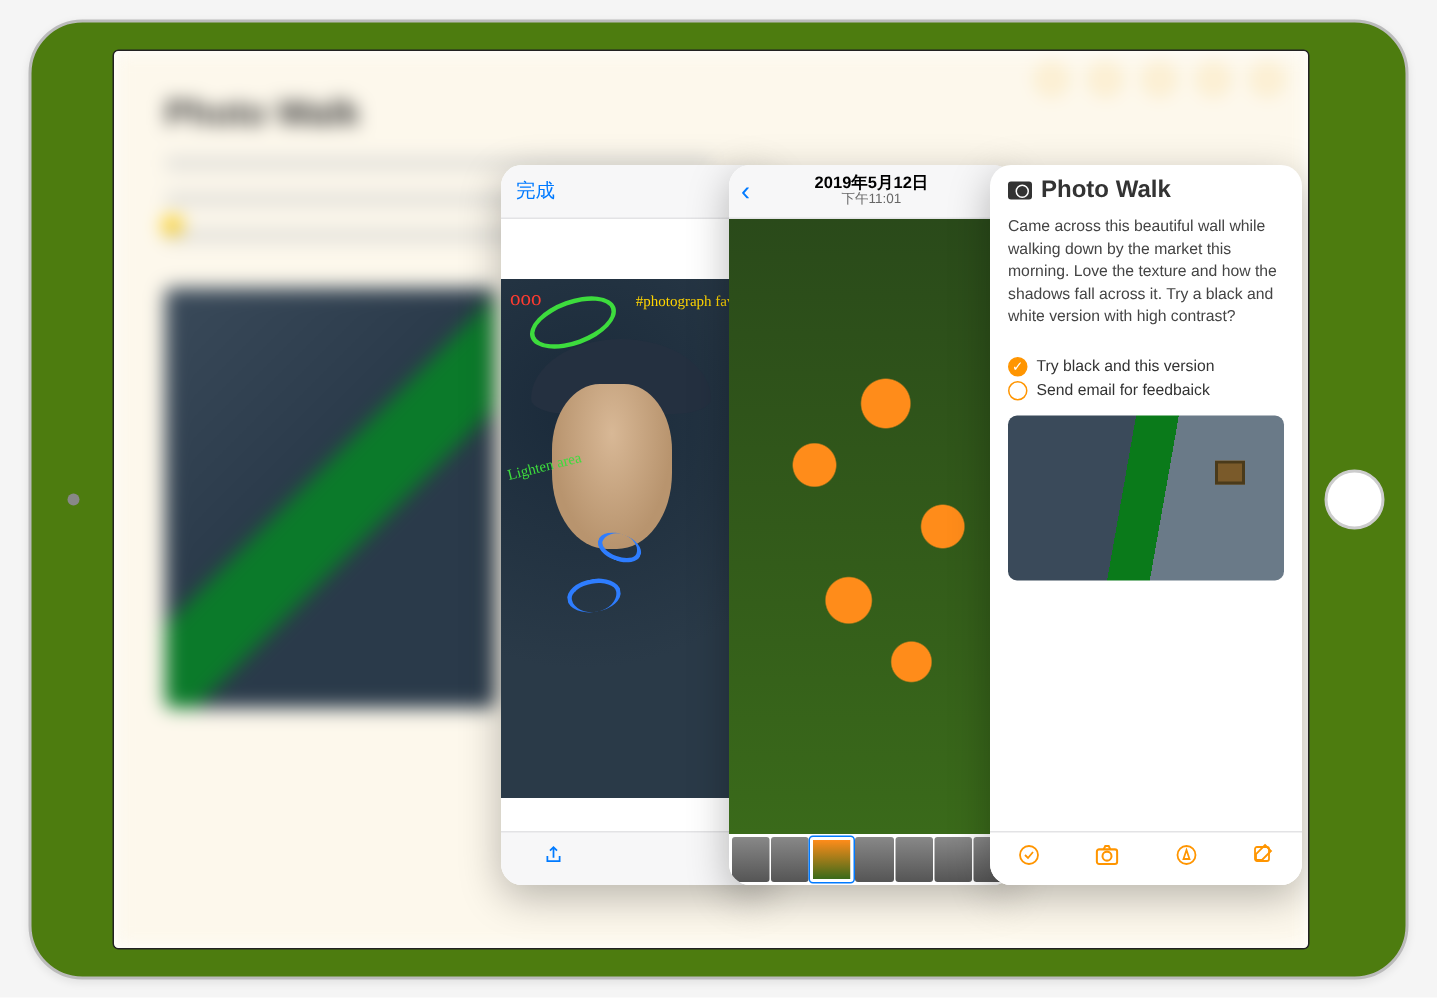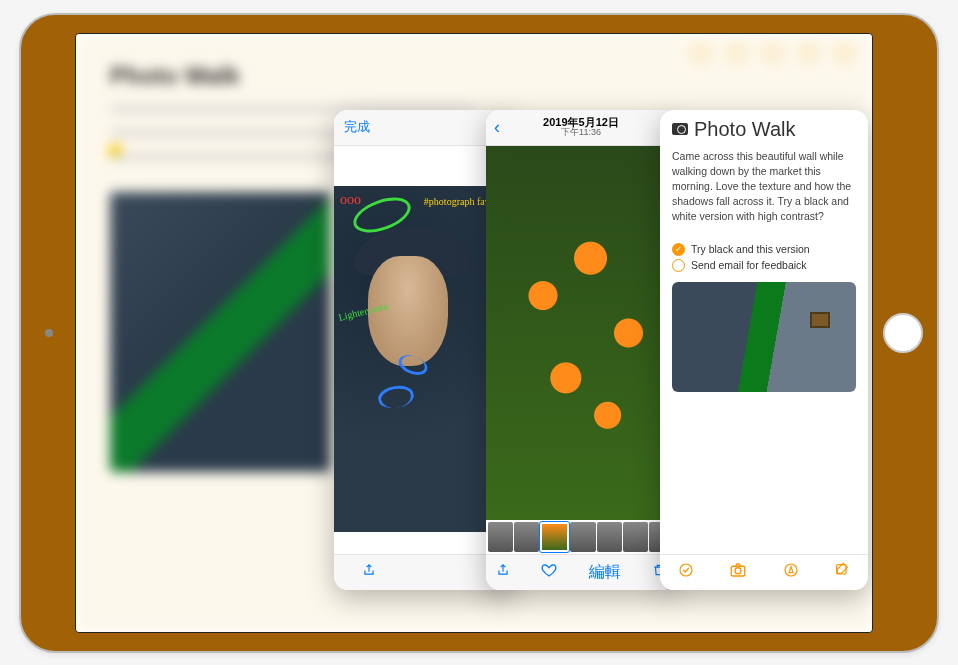--- a/index.html
+++ b/index.html
@@ -6,21 +6,21 @@
   body {
     width: 958px; height: 665px;
     background: #f5f5f5;
     font-family: -apple-system, "Helvetica Neue", sans-serif;
     display: flex; align-items: center; justify-content: center;
     position: relative;
   }
   
   .ipad {
     width: 920px; height: 640px;
-    background: #a16207;
+    background: #4d7c0f;
     border: 2px solid #bbb;
     border-radius: 36px;
     position: relative;
     box-shadow: 0 2px 6px rgba(0,0,0,.08);
   }
   .home-btn {
     position: absolute; right: 14px; top: 50%; transform: translateY(-50%);
     width: 40px; height: 40px; border: 2px solid #ccc; border-radius: 50%;
     background: #fff;
   }
@@ -130,21 +130,21 @@
       linear-gradient(#2a4a1a,#3a6a1a);
   }
   .ph-strip { height:34px; display:flex; gap:1px; padding:2px; background:#fff; }
   .ph-strip div { flex:1; background:linear-gradient(#888,#555); border-radius:2px; }
   .ph-strip div:nth-child(3){ background:linear-gradient(#ff8c1a,#3a6a1a); border:2px solid #fff; outline:1px solid #007aff;}
   .ph-footer { justify-content: space-between; padding:0 10px; }
 
   
   .card-notes { left: 584px; top: 76px; width: 208px; height: 480px; }
   .nt-body { flex:1; padding:8px 12px; font-size:11px; color:#333; overflow:hidden; }
-  .nt-title { display:flex; align-items:center; gap:6px; font-size:20px; font-weight:400; margin-bottom:8px; }
+  .nt-title { display:flex; align-items:center; gap:6px; font-size:16px; font-weight:700; margin-bottom:8px; }
   .nt-cam { width:16px;height:12px;background:#333;border-radius:2px;position:relative; }
   .nt-cam::before{content:"";position:absolute;right:2px;top:2px;width:7px;height:7px;border:1.5px solid #fff;border-radius:50%;}
   .nt-para { line-height:1.45; color:#444; margin-bottom:18px; font-size:10.5px; }
   .nt-check { display:flex; align-items:center; gap:6px; font-size:10.5px; margin:3px 0; }
   .nt-bullet { width:13px;height:13px;border-radius:50%;border:1.5px solid #ff9500;
     display:flex;align-items:center;justify-content:center;font-size:9px;color:#fff;flex:0 0 13px; }
   .nt-bullet.done{ background:#ff9500; }
   .nt-att {
     margin-top:10px; height:110px; border-radius:6px;
     background:
@@ -210,53 +210,35 @@
             <span></span>
         </div>
       </div>
 
       <div class="card card-photos">
 
         <div class="toolbar ph-header" style="position:relative">
           <span class="ph-back">‹</span>
           <div style="width:100%">
             <div class="ph-date">2019年5月12日</div>
-            <div class="ph-time">下午11:36</div>
+            <div class="ph-time">下午11:01</div>
           </div>
         </div>
         <div class="ph-body">
           <div class="ph-main"></div>
           <div class="ph-strip">
             <div></div>
               <div></div>
               <div></div>
               <div></div>
               <div></div>
               <div></div>
               <div></div>
           </div>
         </div>
-        <div class="footer ph-footer">
-          <span class="ficon">
-            <svg width="14" height="14" viewBox="0 0 24 24" fill="none" stroke="currentColor" stroke-width="2">
-                <path d="M12 3v12M8 7l4-4 4 4M5 13v6h14v-6"></path>
-              </svg>
-          </span>
-          <span class="ficon">
-            <svg width="16" height="16" viewBox="0 0 24 24" fill="none" stroke="currentColor" stroke-width="2">
-                <path d="M12 21s-7-4.5-9.5-9C.5 7 3 3.5 7 4.5c2 .5 3 2 5 4 2-2 3-3.5 5-4 4-1 6.5 2.5 4.5 7.5C19 16.5 12 21 12 21z"></path>
-              </svg>
-          </span>
-          <span class="tb-blue">編輯</span>
-          <span class="ficon">
-            <svg width="14" height="14" viewBox="0 0 24 24" fill="none" stroke="currentColor" stroke-width="2">
-                <path d="M4 7h16M9 7V4h6v3M6 7l1 13h10l1-13"></path>
-              </svg>
-          </span>
-        </div>
       </div>
 
       <div class="card card-notes">
 
         <div class="nt-body">
           <div class="nt-title">
             <span class="nt-cam"></span>
             <span>Photo Walk</span>
           </div>
           <div class="nt-para">Came across this beautiful wall while walking down by the market this morning. Love the texture and how the shadows fall across it. Try a black and white version with high contrast?</div>

